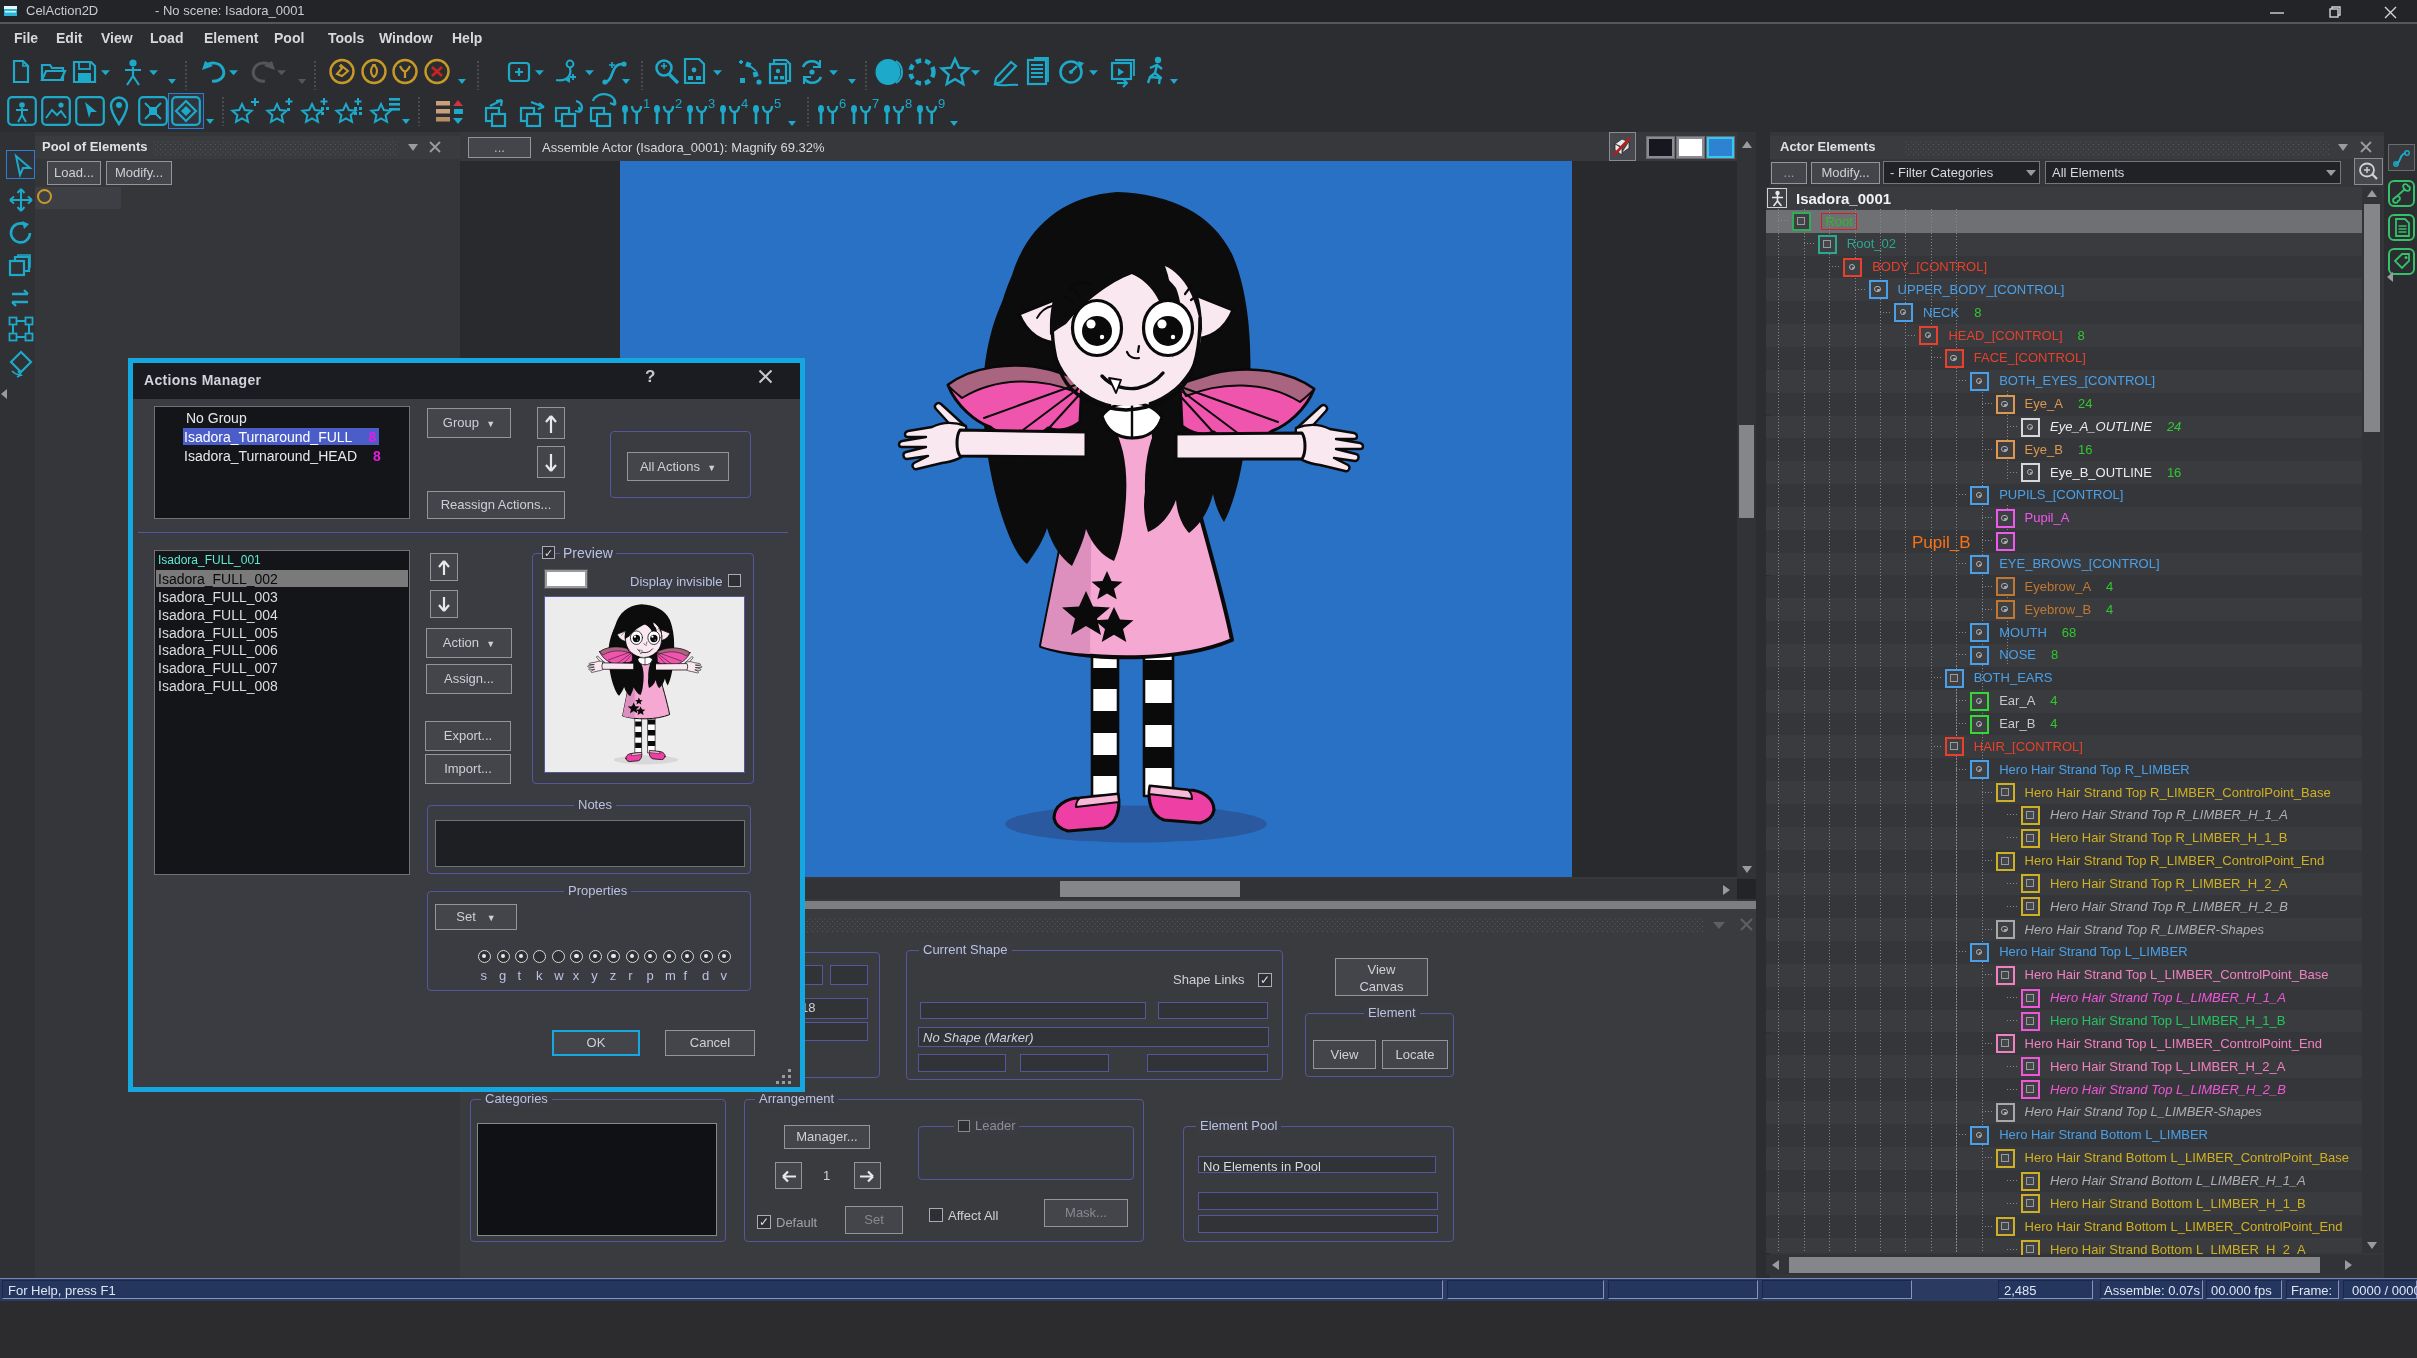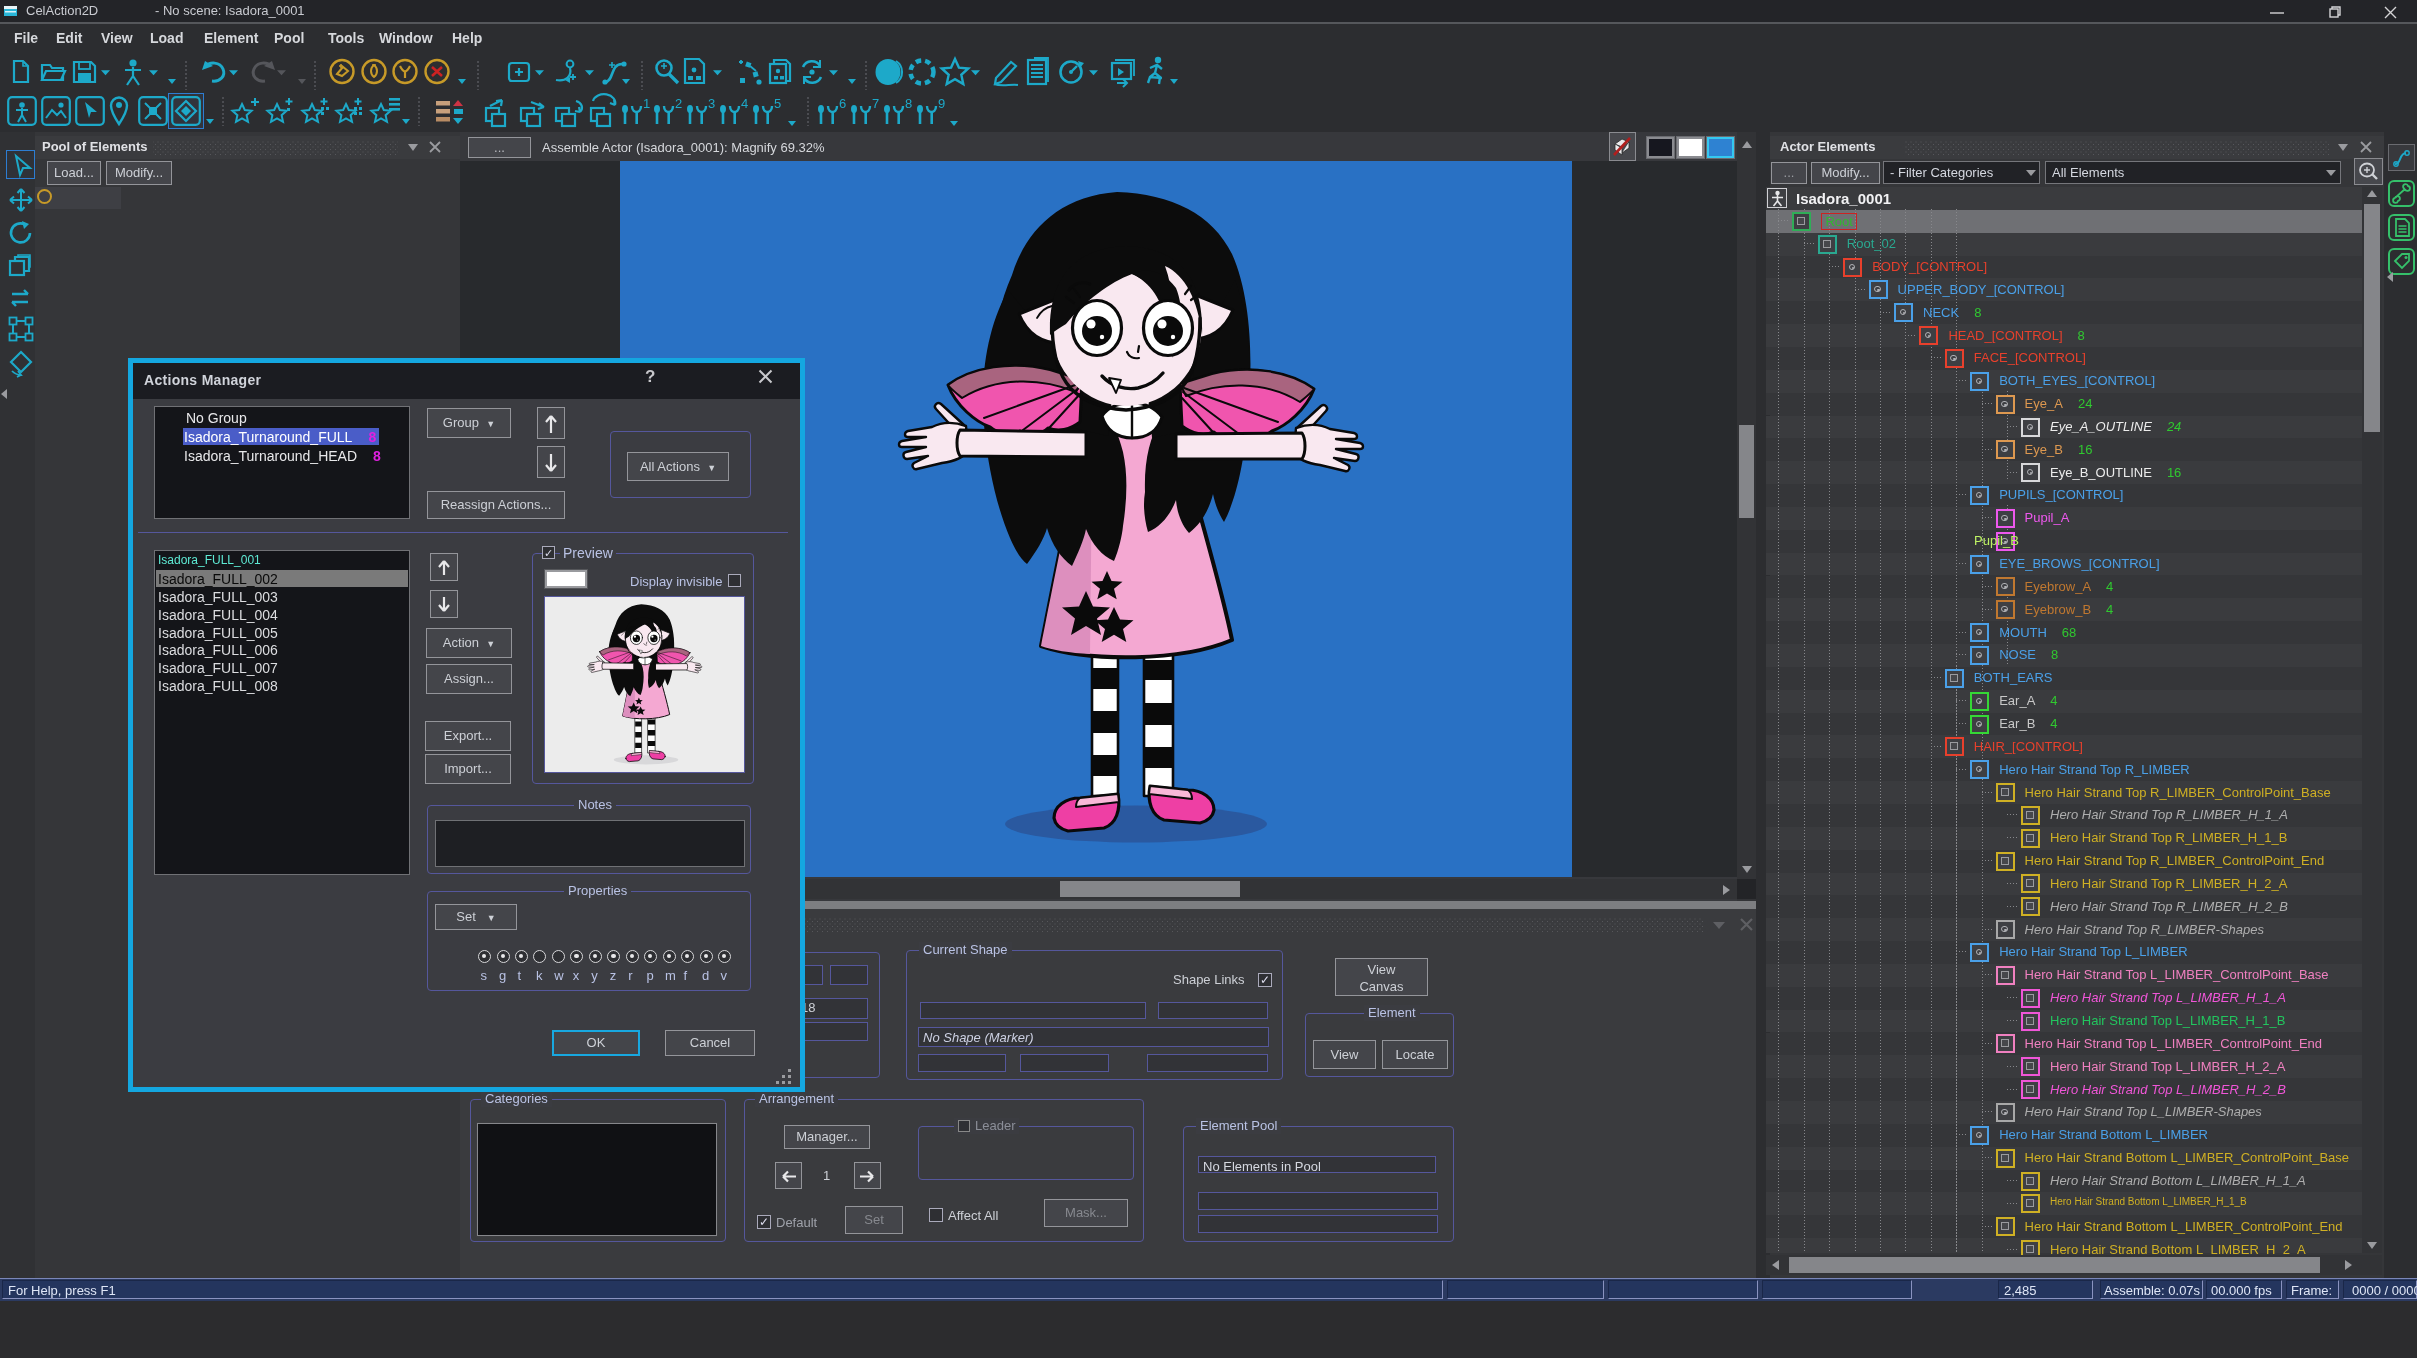--- a/index.html
+++ b/index.html
@@ -699,21 +699,21 @@
 <div class="a" style="left:1995.6px;top:509px;width:19px;height:19px;border:2.5px solid #ee58ee;background:#3e3f43">
     <span style="position:absolute;left:3.6px;top:3.6px;width:6.5px;height:6.5px;border-radius:50%;border:1.5px solid #b0b1b5"></span>
     <span style="position:absolute;left:6.7px;top:6.7px;width:2.4px;height:2.4px;border-radius:50%;background:#b0b1b5"></span>
   </div>
 <div class="a" style="left:2024.6px;top:510px;font-size:13px;color:#ee58ee;white-space:nowrap">Pupil_A</div>
 <div class="a" style="left:1982px;top:540px;width:12px;height:1px;background-image:repeating-linear-gradient(to right,#87888c 0 1px,transparent 1px 3px)"></div>
 <div class="a" style="left:1995.6px;top:532px;width:19px;height:19px;border:2.5px solid #ee58ee;background:#3e3f43">
     <span style="position:absolute;left:3.6px;top:3.6px;width:6.5px;height:6.5px;border-radius:50%;border:1.5px solid #b0b1b5"></span>
     <span style="position:absolute;left:6.7px;top:6.7px;width:2.4px;height:2.4px;border-radius:50%;background:#b0b1b5"></span>
   </div>
-<div class="a" style="left:1974px;top:533px;font-size:13px;color:#bef264;white-space:nowrap">Pupil_B</div>
+<div class="a" style="left:1912px;top:533px;font-size:17px;color:#f97316;white-space:nowrap">Pupil_B</div>
 <div class="a" style="left:1956px;top:563px;width:12px;height:1px;background-image:repeating-linear-gradient(to right,#87888c 0 1px,transparent 1px 3px)"></div>
 <div class="a" style="left:1970.2px;top:555px;width:19px;height:19px;border:2.5px solid #4aa0e8;background:#3e3f43">
     <span style="position:absolute;left:3.6px;top:3.6px;width:6.5px;height:6.5px;border-radius:50%;border:1.5px solid #b0b1b5"></span>
     <span style="position:absolute;left:6.7px;top:6.7px;width:2.4px;height:2.4px;border-radius:50%;background:#b0b1b5"></span>
   </div>
 <div class="a" style="left:1999.2px;top:556px;font-size:13px;color:#4aa0e8;white-space:nowrap">EYE_BROWS_[CONTROL]</div>
 <div class="a" style="left:1982px;top:586px;width:12px;height:1px;background-image:repeating-linear-gradient(to right,#87888c 0 1px,transparent 1px 3px)"></div>
 <div class="a" style="left:1995.6px;top:577px;width:19px;height:19px;border:2.5px solid #c07830;background:#3e3f43">
     <span style="position:absolute;left:3.6px;top:3.6px;width:6.5px;height:6.5px;border-radius:50%;border:1.5px solid #b0b1b5"></span>
     <span style="position:absolute;left:6.7px;top:6.7px;width:2.4px;height:2.4px;border-radius:50%;background:#b0b1b5"></span>
@@ -856,21 +856,21 @@
 <div class="a" style="left:2024.6px;top:1150px;font-size:13px;color:#cfb024;white-space:nowrap">Hero Hair Strand Bottom L_LIMBER_ControlPoint_Base</div>
 <div class="a" style="left:2007px;top:1180px;width:12px;height:1px;background-image:repeating-linear-gradient(to right,#87888c 0 1px,transparent 1px 3px)"></div>
 <div class="a" style="left:2021.0px;top:1172px;width:19px;height:19px;border:2.5px solid #cfb024;background:#3e3f43">
     <span style="position:absolute;left:3px;top:3px;width:8px;height:8px;border:1.6px solid #9a9b9f;background:#46474b"></span>
   </div>
 <div class="a" style="left:2050.0px;top:1173px;font-size:13px;color:#aeaeae;font-style:italic;white-space:nowrap">Hero Hair Strand Bottom L_LIMBER_H_1_A</div>
 <div class="a" style="left:2007px;top:1203px;width:12px;height:1px;background-image:repeating-linear-gradient(to right,#87888c 0 1px,transparent 1px 3px)"></div>
 <div class="a" style="left:2021.0px;top:1194px;width:19px;height:19px;border:2.5px solid #cfb024;background:#3e3f43">
     <span style="position:absolute;left:3px;top:3px;width:8px;height:8px;border:1.6px solid #9a9b9f;background:#46474b"></span>
   </div>
-<div class="a" style="left:2050.0px;top:1196px;font-size:10px;color:#cfb024;white-space:nowrap">Hero Hair Strand Bottom L_LIMBER_H_1_B</div>
+<div class="a" style="left:2050.0px;top:1196px;font-size:13px;color:#cfb024;white-space:nowrap">Hero Hair Strand Bottom L_LIMBER_H_1_B</div>
 <div class="a" style="left:1982px;top:1226px;width:12px;height:1px;background-image:repeating-linear-gradient(to right,#87888c 0 1px,transparent 1px 3px)"></div>
 <div class="a" style="left:1995.6px;top:1217px;width:19px;height:19px;border:2.5px solid #cfb024;background:#3e3f43">
     <span style="position:absolute;left:3px;top:3px;width:8px;height:8px;border:1.6px solid #9a9b9f;background:#46474b"></span>
   </div>
 <div class="a" style="left:2024.6px;top:1219px;font-size:13px;color:#cfb024;white-space:nowrap">Hero Hair Strand Bottom L_LIMBER_ControlPoint_End</div>
 <div class="a" style="left:2007px;top:1249px;width:12px;height:1px;background-image:repeating-linear-gradient(to right,#87888c 0 1px,transparent 1px 3px)"></div>
 <div class="a" style="left:2021.0px;top:1240px;width:19px;height:19px;border:2.5px solid #cfb024;background:#3e3f43">
     <span style="position:absolute;left:3px;top:3px;width:8px;height:8px;border:1.6px solid #9a9b9f;background:#46474b"></span>
   </div>
 <div class="a" style="left:2050.0px;top:1242px;font-size:13px;color:#cfb024;white-space:nowrap">Hero Hair Strand Bottom L_LIMBER_H_2_A</div>

